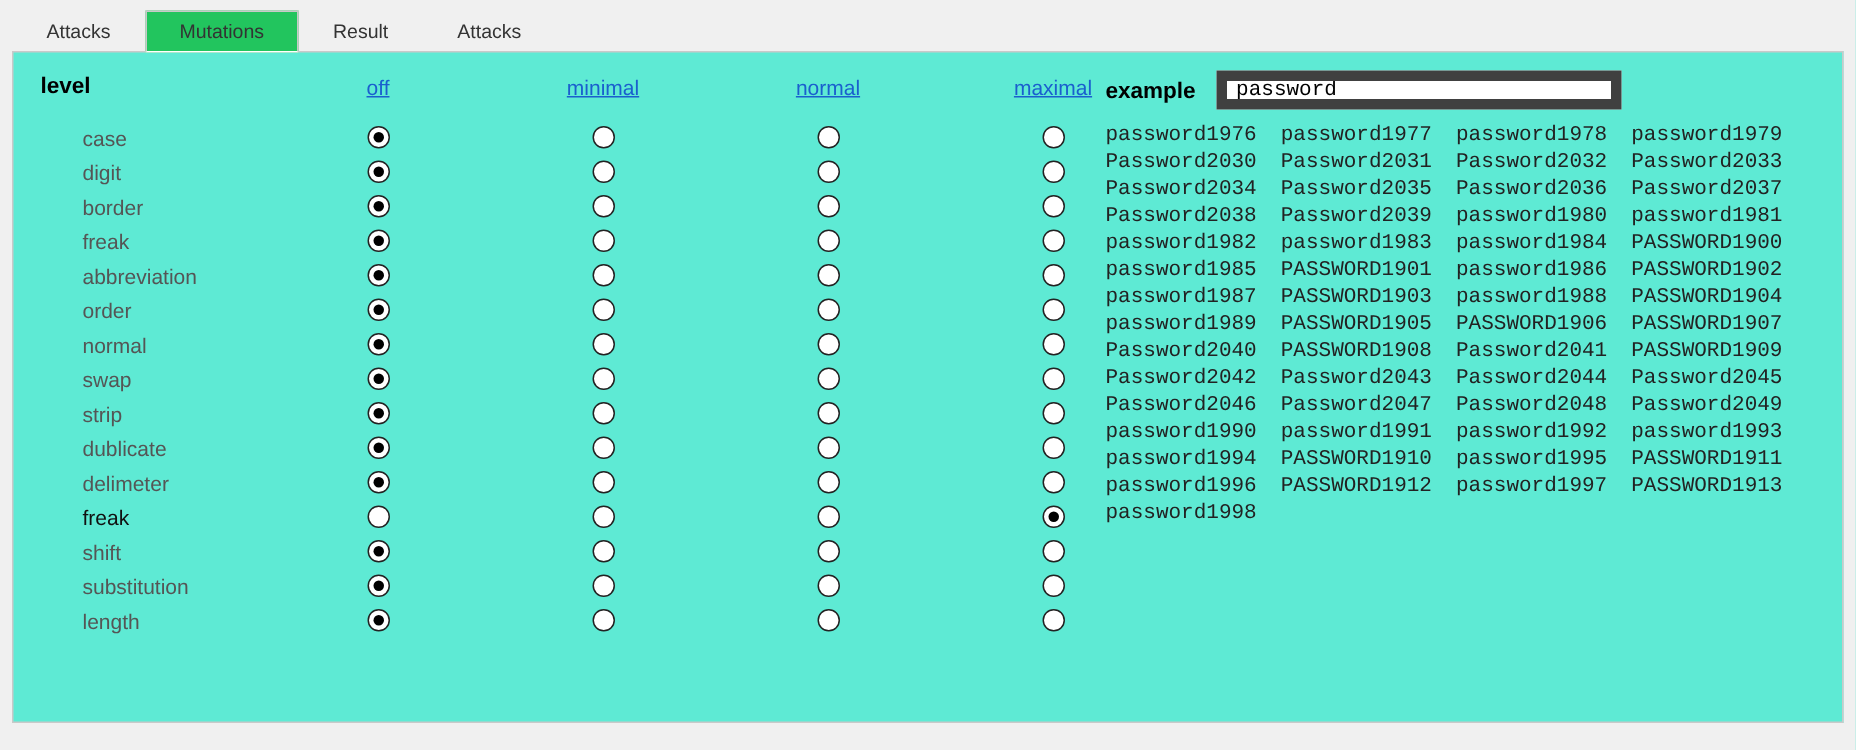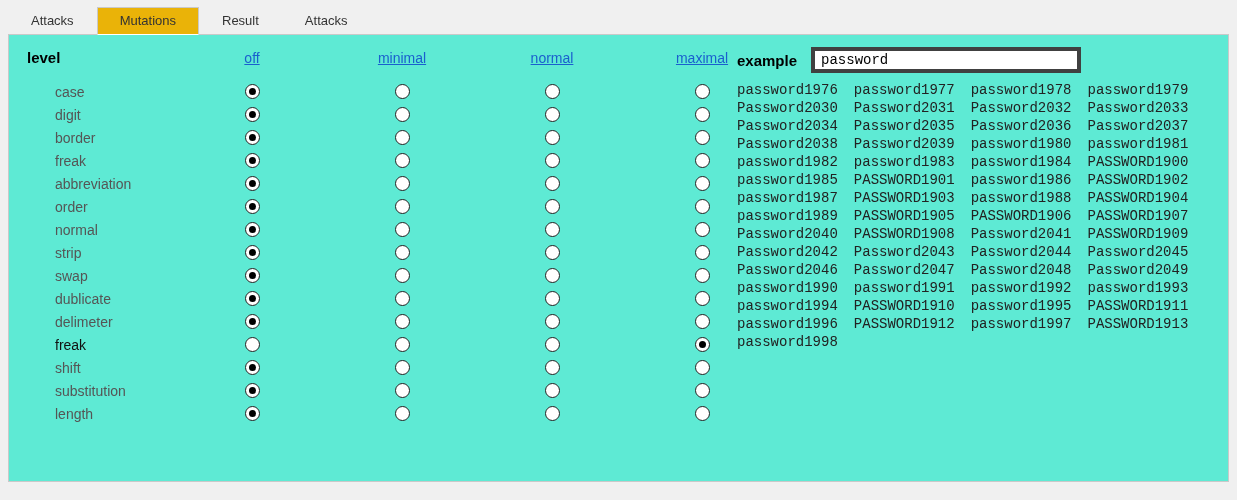--- a/index.html
+++ b/index.html
@@ -26,21 +26,21 @@
     padding: 5px 22px 6px 22px;
     font-size: 13px;
     color: #333;
     cursor: default;
     border: 1px solid transparent;
     border-bottom: none;
     margin-right: 0px;
     background: #f0f0f0;
   }
   .tab.active {
-    background: #eab308;
+    background: #22c55e;
     border: 1px solid #c9c9c9;
     border-bottom: 1px solid #fff;
     position: relative;
     top: 1px;
   }
   .panel {
     background: #5eead4;
     border: 1px solid #c9c9c9;
     height: 448px;
     padding: 14px 18px 12px 18px;
@@ -120,21 +120,21 @@
   }
   .example-label {
     font-weight: 700;
     font-size: 15px;
     color: #000;
     margin-right: 14px;
   }
   .example-input {
     width: 270px;
     height: 26px;
-    border: 4px solid #404040;
+    border: 7px solid #404040;
     padding: 2px 6px;
     font-family: Consolas, "Courier New", monospace;
     font-size: 14px;
     outline: none;
   }
   .examples-box {
     height: 356px;
     overflow-y: scroll;
     font-family: Consolas, "Courier New", monospace;
     font-size: 14px;
@@ -295,38 +295,38 @@
               <div class="radio"></div>
             </div>
             <div class="radio-cell">
               <div class="radio"></div>
             </div>
             <div class="radio-cell">
               <div class="radio"></div>
             </div>
           </div>
           <div class="mut-row">
+            <div class="mut-label">swap</div>
+            <div class="radio-cell">
+              <div class="radio selected">
+                <div class="dot"></div>
+              </div>
+            </div>
+            <div class="radio-cell">
+              <div class="radio"></div>
+            </div>
+            <div class="radio-cell">
+              <div class="radio"></div>
+            </div>
+            <div class="radio-cell">
+              <div class="radio"></div>
+            </div>
+          </div>
+          <div class="mut-row">
             <div class="mut-label">strip</div>
-            <div class="radio-cell">
-              <div class="radio selected">
-                <div class="dot"></div>
-              </div>
-            </div>
-            <div class="radio-cell">
-              <div class="radio"></div>
-            </div>
-            <div class="radio-cell">
-              <div class="radio"></div>
-            </div>
-            <div class="radio-cell">
-              <div class="radio"></div>
-            </div>
-          </div>
-          <div class="mut-row">
-            <div class="mut-label">swap</div>
             <div class="radio-cell">
               <div class="radio selected">
                 <div class="dot"></div>
               </div>
             </div>
             <div class="radio-cell">
               <div class="radio"></div>
             </div>
             <div class="radio-cell">
               <div class="radio"></div>

